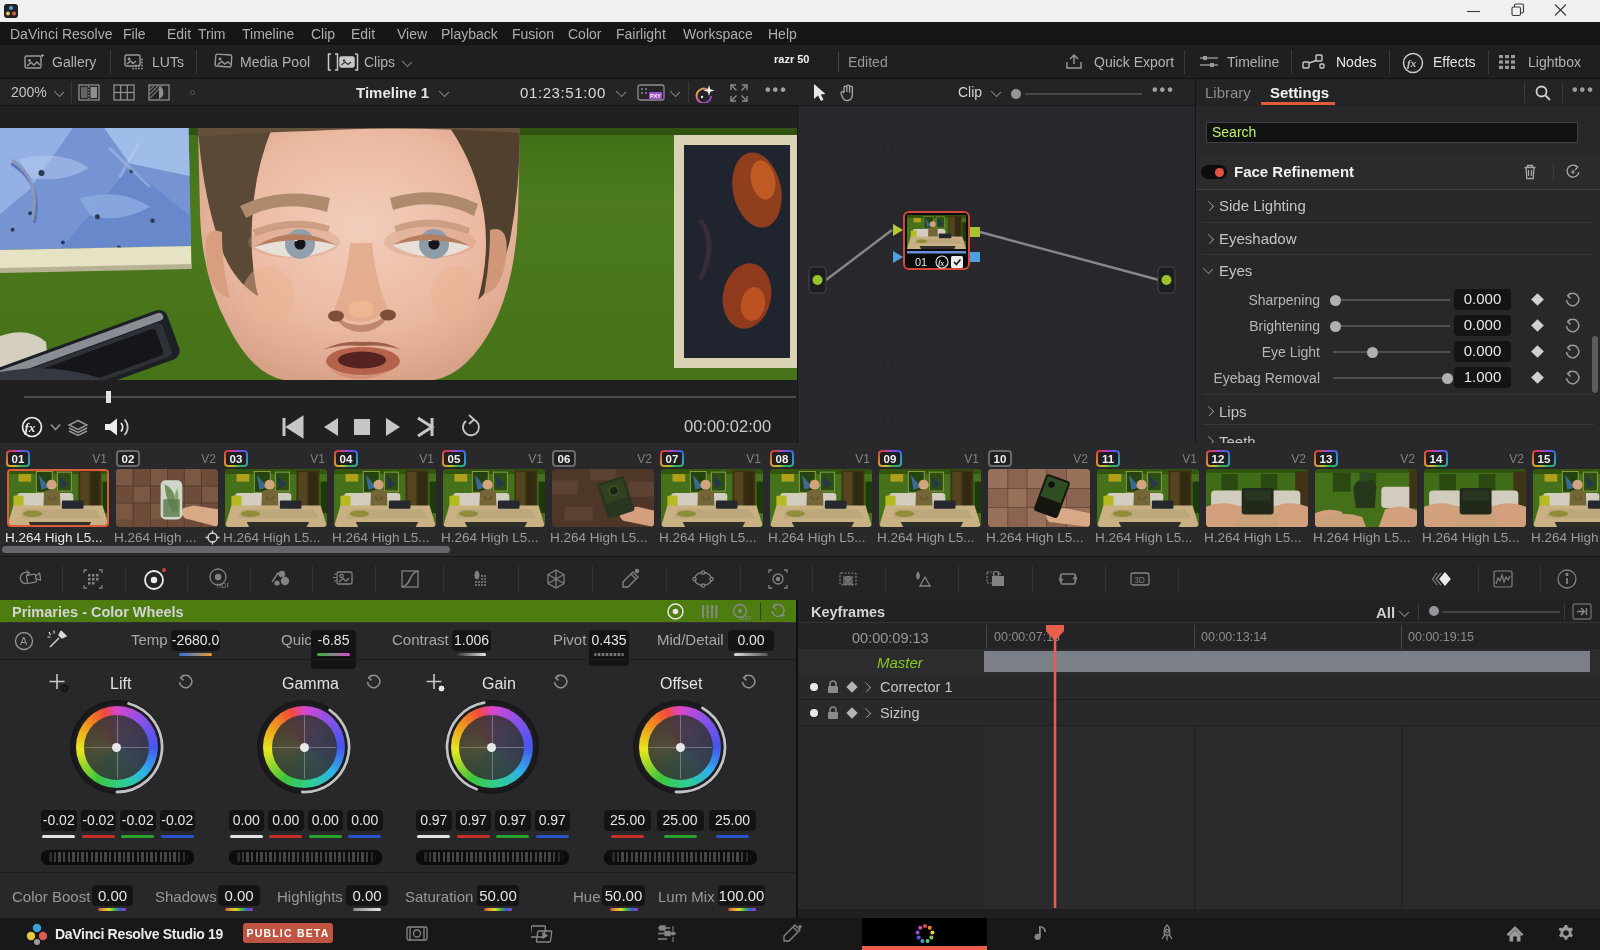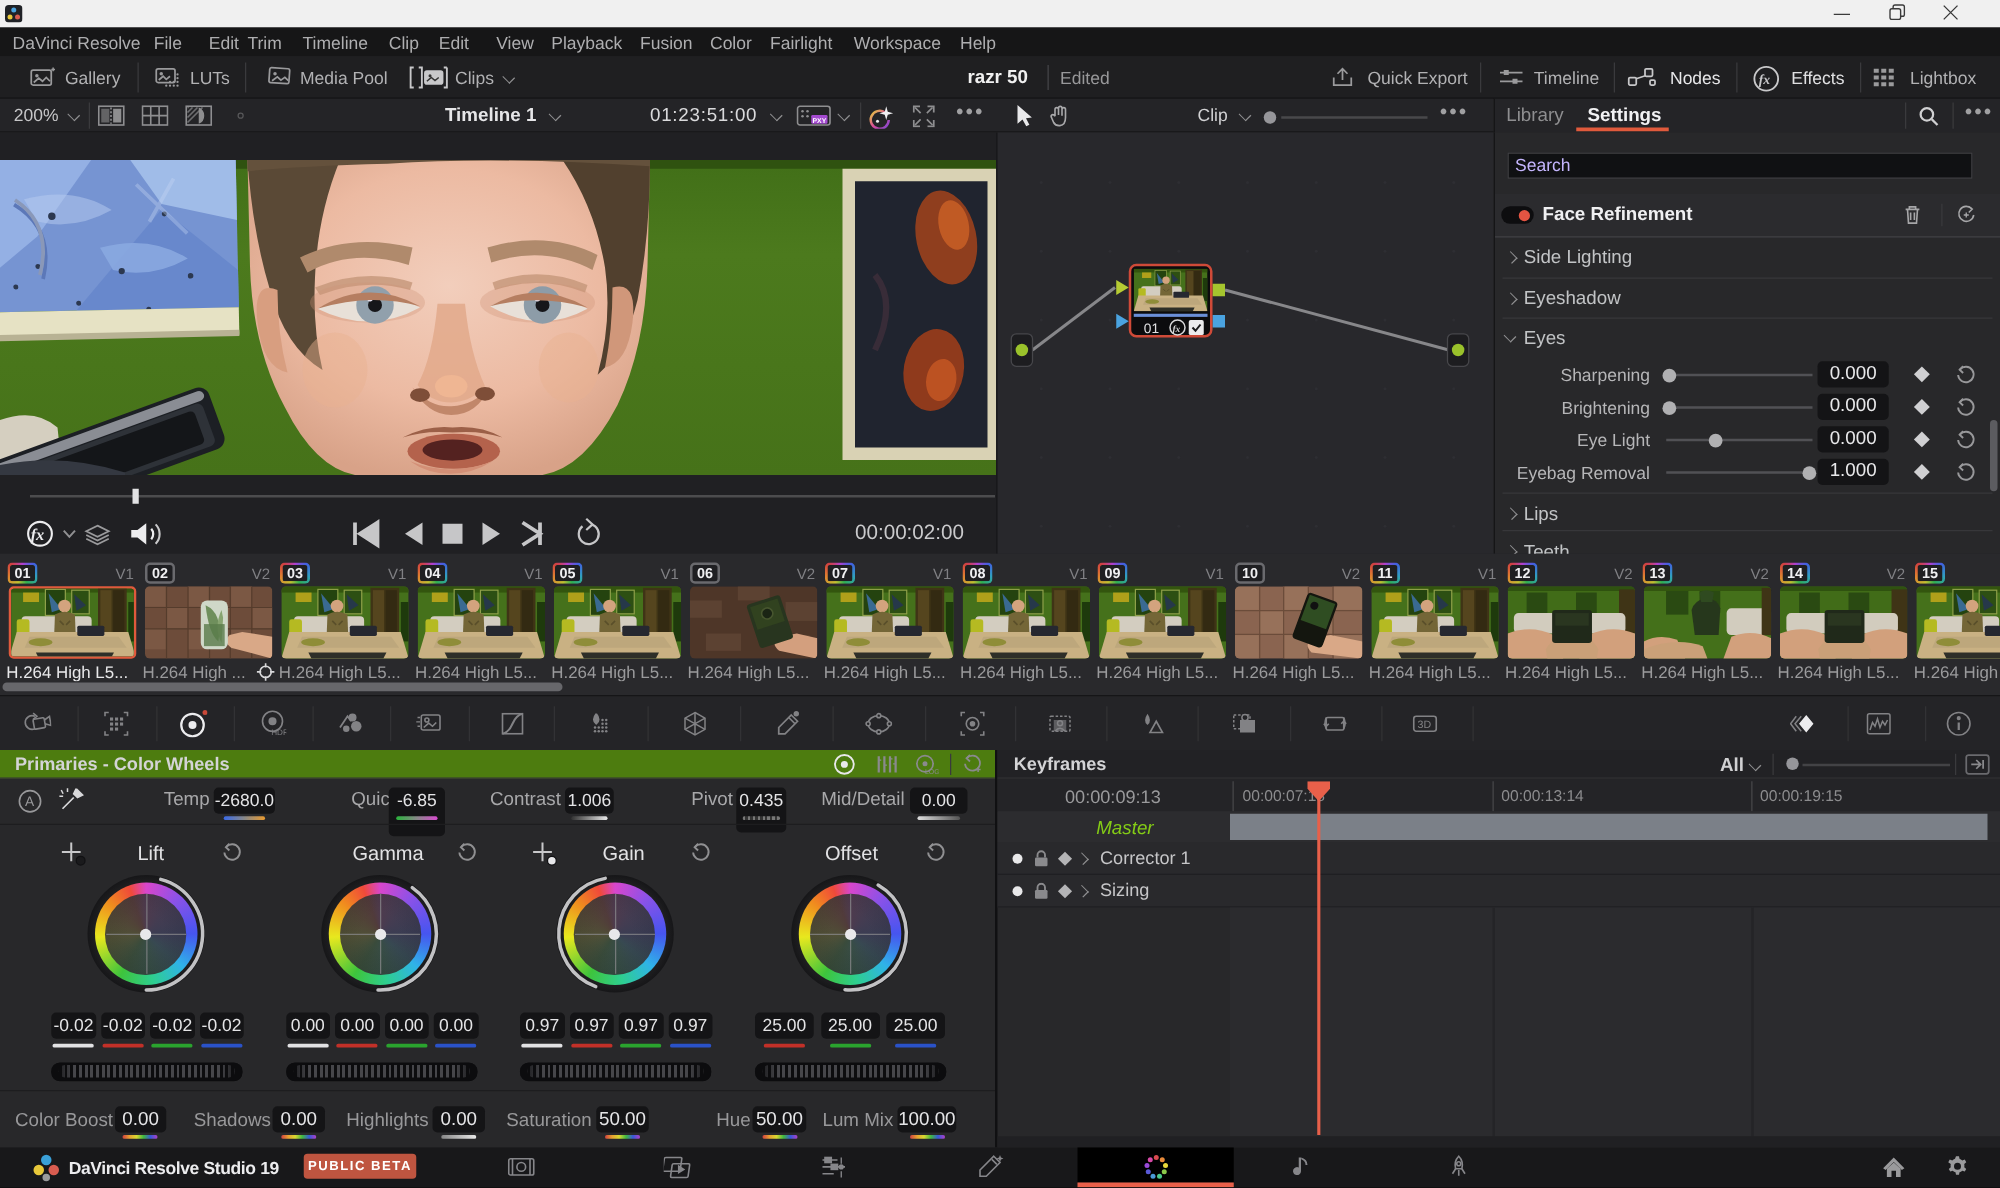--- a/index.html
+++ b/index.html
@@ -216,21 +216,21 @@
     <span class="abs" style="left:240px;top:9px">Media Pool</span>
     <svg class="abs" style="left:327px;top:7px" width="32" height="20" viewBox="0 0 32 20" fill="none" stroke="#c8c8ca" stroke-width="1.5">
         <path d="M4 2 H1.5 V18 H4 M8 2 H10.5 V18 H8" transform="translate(0,0)"></path>
         <rect x="13" y="5" width="14" height="10" rx="1.5" fill="#c8c8ca"></rect>
         <circle cx="17" cy="8.5" r="1.2" fill="#333" stroke="none"></circle>
         <path d="M14.5 13 L18 10 L21 12.5 L24 10" stroke="#333" stroke-width="1.2"></path>
         <path d="M30.5 2 H28 M30.5 2 V18 H28" stroke-width="1.5"></path>
       </svg>
     <span class="abs" style="left:364px;top:9px">Clips</span>
     <span class="chev abs" style="left:403px;top:13px;"></span>
-    <span class="abs" style="left:774px;top:8px;color:#f0f0f0;font-weight:bold;font-size:15px;">razr 50</span>
+    <span class="abs" style="left:774px;top:8px;color:#f0f0f0;font-weight:bold;font-size:11px;">razr 50</span>
     <div class="sep" style="left:838px;top:7px;height:20px;background:#454548;"></div>
     <span class="abs" style="left:848px;top:9px;color:#98989a;">Edited</span>
     <svg class="abs" style="left:1064px;top:7px" width="20" height="20" viewBox="0 0 20 20" fill="none" stroke="#9a9a9c" stroke-width="1.4">
         <path d="M6 7 L10 3 L14 7 M10 3.5 V12"></path>
         <path d="M3 10 V16 H17 V10"></path>
       </svg>
     <span class="abs" style="left:1094px;top:9px">Quick Export</span>
     <div class="sep" style="left:1184px;top:5px;height:24px;"></div>
     <svg class="abs" style="left:1199px;top:8px" width="20" height="18" viewBox="0 0 20 18" fill="none" stroke="#9a9a9c" stroke-width="1.4">
         <line x1="1" y1="5" x2="19" y2="5"></line>
@@ -544,21 +544,21 @@
       <text x="117" y="160" font-size="11" fill="#e0e0e2" font-family="Liberation Sans,sans-serif">01</text>
       <circle cx="144" cy="156" r="6" fill="none" stroke="#d8d8da" stroke-width="1.2"></circle>
       <text x="140" y="159.5" font-size="7.5" font-style="italic" font-weight="bold" fill="#d8d8da" font-family="Liberation Serif,serif">fx</text>
       <rect x="153" y="150" width="12" height="12" rx="1.5" fill="#ececee"></rect>
       <path d="M156 156 l2.4 2.6 l4 -5" stroke="#1a1a1c" stroke-width="1.6" fill="none"></path>
     </svg>
   </div>
 
   <div class="abs" id="rightpanel" style="left:1195px;top:106px;width:405px;height:337px;background:#28282a;border-left:1px solid #151517;">
 
-    <div class="abs" style="left:10px;top:16px;width:372px;height:21px;background:#101113;border:1px solid #414144;color:#c4b5fd;font-size:14px;padding:1px 0 0 5px;">Search</div>
+    <div class="abs" style="left:10px;top:16px;width:372px;height:21px;background:#101113;border:1px solid #414144;color:#bef264;font-size:14px;padding:1px 0 0 5px;">Search</div>
     <div class="abs" style="left:0;top:49px;width:405px;height:35px;background:#2b2b2e;border-bottom:1px solid #414144;">
       <div class="abs" style="left:5px;top:10px;width:26px;height:14px;border-radius:7px;background:#0d0d0f;"></div>
       <div class="abs" style="left:19px;top:12.5px;width:9px;height:9px;border-radius:50%;background:#e45442;"></div>
       <span class="abs" style="left:38px;top:8px;color:#f0f0f2;font-weight:bold;font-size:15px;">Face Refinement</span>
       <svg class="abs" style="left:327px;top:9px" width="14" height="16" viewBox="0 0 14 16" fill="none" stroke="#a6a6a8" stroke-width="1.3">
           <path d="M1.5 3.5 H12.5 M4.5 3.5 V1.5 H9.5 V3.5 M3 3.5 L3.8 14.5 H10.2 L11 3.5"></path>
           <path d="M5.5 6 V12 M8.5 6 V12"></path>
         </svg>
       <div class="sep" style="left:357px;top:8px;height:18px;"></div>
       <svg class="abs" style="left:369px;top:9px" width="16" height="16" viewBox="0 0 16 16" fill="none" stroke="#a6a6a8" stroke-width="1.3">

